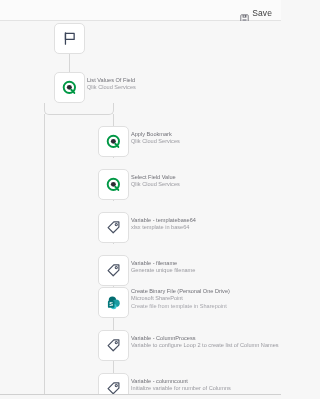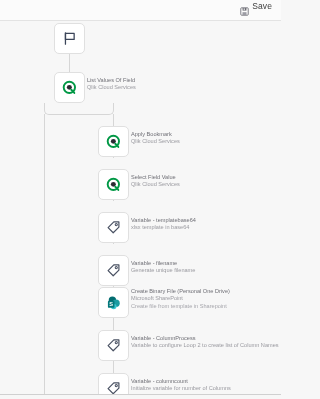--- a/index.html
+++ b/index.html
@@ -8,21 +8,21 @@
     background:#f7f7f7;
     font-family:"Liberation Sans","DejaVu Sans",sans-serif;
     -webkit-font-smoothing:antialiased;
   }
   .app{position:relative;width:281px;height:399px;background:#f7f7f7;}
 
   
   .topbar{
     position:absolute;left:0;top:0;width:281px;height:21px;
     background:#fbfbfb;border-bottom:1px solid #e3e3e3;
-    display:flex;align-items:flex-start;justify-content:flex-end;
+    display:flex;align-items:flex-end;justify-content:flex-end;
     box-sizing:border-box;padding-right:7px;
   }
   .save-btn{
     display:flex;align-items:center;gap:3px;
     background:transparent;border:0;cursor:pointer;padding:2px 2px;
   }
   .save-ico{width:9px;height:9px;display:block;}
   .save-label{font-size:8.5px;color:#404040;letter-spacing:.1px;line-height:1;}
 
   

